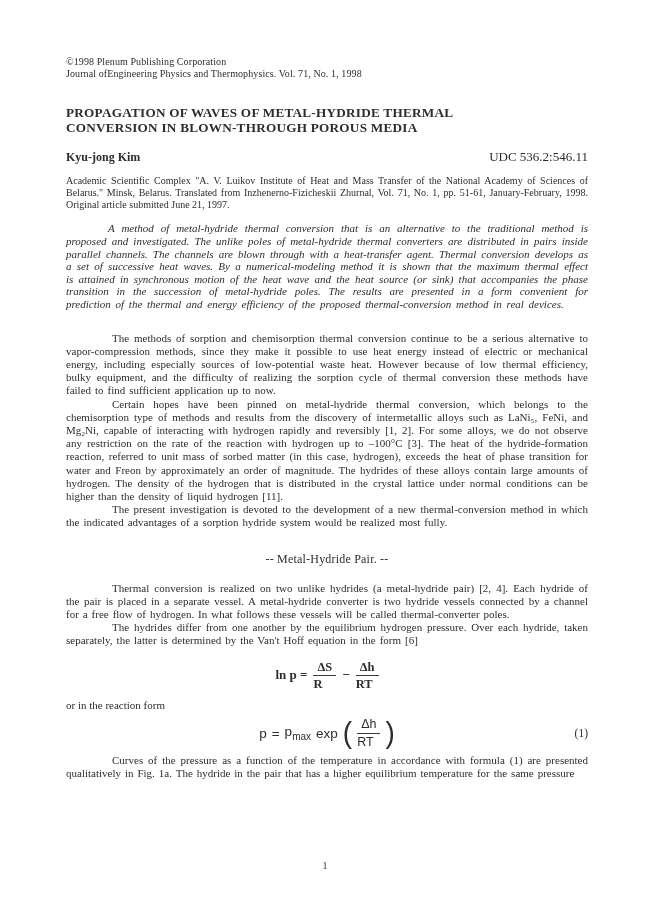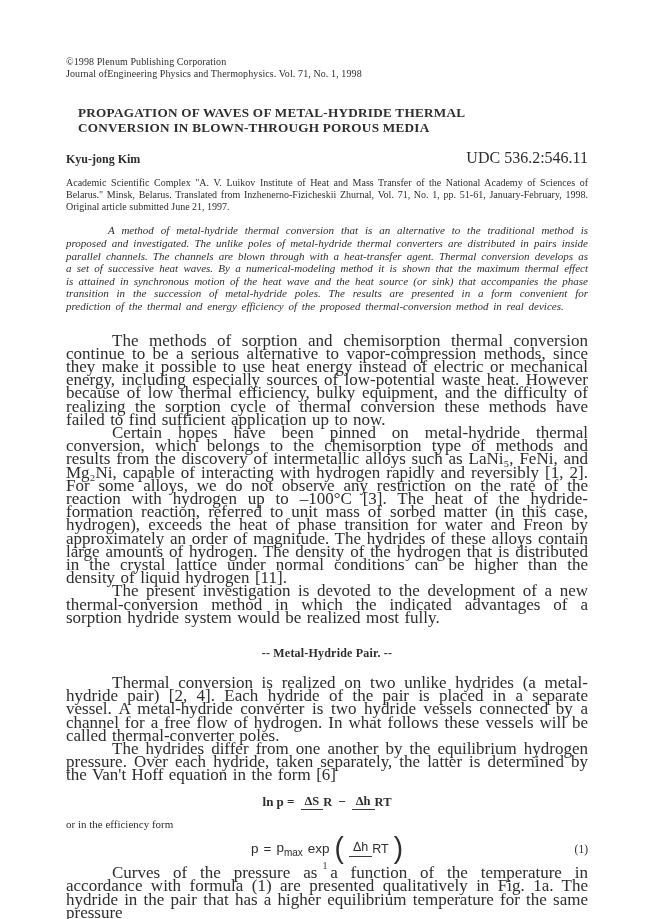--- a/index.html
+++ b/index.html
@@ -8,51 +8,51 @@
     width:650px; height:919px;
     background:#ffffff;
     color:#2d2d2d;
     font-family:"Liberation Serif","DejaVu Serif",serif;
     box-sizing:border-box;
     padding:56px 62px 12px 66px;
     overflow:hidden;
   }
   .header { font-size:10px; line-height:12px; letter-spacing:0.1px; }
   .title {
-    margin:25px 0 0 12px;
+    margin:25px 0 0 0;
     font-size:13.2px; font-weight:bold; line-height:15px;
     letter-spacing:0.25px;
   }
   .title .tline { display:block; }
   .byline { margin-top:14px; display:flex; justify-content:space-between; align-items:baseline;gap:24px; }
   .author { font-weight:bold; font-size:12px; }
-  .udc { font-size:16px; }
+  .udc { font-size:13px; }
   .affiliation {
     margin:10px 0 0 0;
     font-size:10px; line-height:11.8px; text-align:justify;
   }
   .abstract {
     margin:12px 0 0 0;
     font-size:11px; font-style:italic; line-height:12.6px;
     text-align:justify; text-indent:42px; word-spacing:2px;
   }
-  .bodytext { margin-top:21px; font-size:17px; line-height:13.2px; text-align:justify; }
+  .bodytext { margin-top:21px; font-size:11px; line-height:13.2px; text-align:justify; }
   .bodytext p { margin:0; text-indent:46px; word-spacing:1.2px; }
   .sec { margin-top:15px; }
   .last { margin-top:5px; }
   .section-heading {
     margin:22px 0 0 0; text-align:center;
-    font-weight:bold; font-size:12px; letter-spacing:0.2px;
+    font-weight:normal; font-size:12px; letter-spacing:0.2px;
   }
   .equation {
     display:flex; justify-content:center; align-items:center;
     gap:6px; font-size:13px;
   }
   .eq1 { margin-top:12px;font-weight:bold; }
-  .frac { display:inline-flex; flex-direction:row; align-items:center; font-size:12.5px; line-height:1.15; }
+  .frac { display:inline-flex; flex-direction:column; align-items:flex-start; font-size:12.5px; line-height:1.15; }
   .frac .num { border-bottom:1px solid #3a3a3a; padding:0 4px 1px 4px; }
   .frac .den { padding-top:1px; }
   .connector { margin:8px 0 0 0; font-size:11px; text-indent:0; }
   .eq2row { position:relative; margin-top:6px; }
   .eq2 { font-family:"Liberation Sans","DejaVu Sans",sans-serif; font-size:13.5px; gap:5px; }
   .eq2 .frac { font-family:"Liberation Sans","DejaVu Sans",sans-serif; font-size:12.5px; }
   .eq2 sub { font-size:10px; }
   .paren {
     font-family:"Liberation Sans","DejaVu Sans",sans-serif;
     font-size:28px; font-weight:400; line-height:0.9;
@@ -110,21 +110,21 @@
         <span class="num">ΔS</span>
         <span class="den">R</span>
       </span>
     <span>−</span>
     <span class="frac">
         <span class="num">Δh</span>
         <span class="den">RT</span>
       </span>
   </div>
 
-  <p class="connector">or in the efficiency form</p>
+  <p class="connector">or in the reaction form</p>
 
   <div class="eq2row">
     <div class="equation eq2">
       <span>p</span>
       <span>=</span>
       <span><span>p</span><sub>max</sub></span>
       <span>exp</span>
       <span class="paren">(</span>
       <span class="frac">
           <span class="num">Δh</span>

